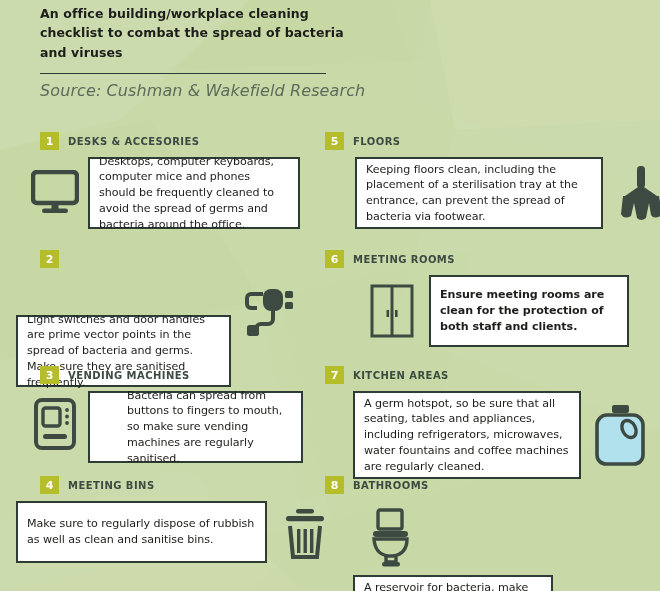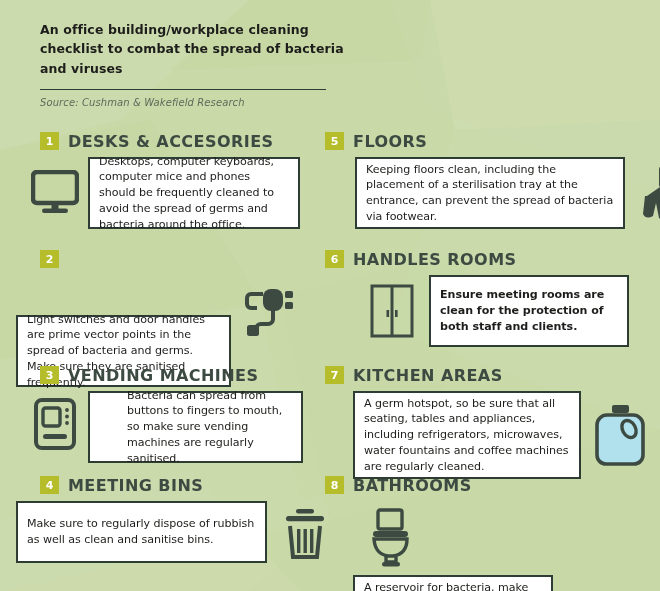--- a/index.html
+++ b/index.html
@@ -8,40 +8,40 @@
     font-family:"DejaVu Sans","Liberation Sans",sans-serif;
     background:#c9d9a8;
     position:relative;
   }
   
   #bg{position:absolute;inset:0;width:660px;height:591px;z-index:0;}
 
   #page{position:absolute;inset:0;z-index:1;}
 
   
-  .header{position:absolute;left:40px;top:20px;width:330px;}
+  .header{position:absolute;left:40px;top:4px;width:330px;}
   .title{
     font-size:12.5px;font-weight:bold;color:#1d1d1b;line-height:1.55;
     letter-spacing:.1px;
   }
   .rule{border-top:1.4px solid #2e3d33;margin:11px 0 7px 0;width:286px;}
   .source{
-    font-size:10px;font-style:italic;color:#5d6b5b;letter-spacing:.1px;
+    font-size:16px;font-style:italic;color:#5d6b5b;letter-spacing:.1px;
   }
 
   
   .item{position:absolute;}
   .item-head{display:flex;align-items:center;gap:9px;height:18px;}
   .badge{
     width:19px;height:18px;background:#b5bd2a;color:#ffffff;
     font-size:11px;font-weight:bold;display:flex;align-items:center;
     justify-content:center;line-height:1;flex:0 0 auto;
   }
   .item-title{
-    font-size:16px;font-weight:bold;color:#3c4a42;letter-spacing:.45px;
+    font-size:10px;font-weight:bold;color:#3c4a42;letter-spacing:.45px;
     white-space:nowrap;
   }
   .item-body{display:flex;align-items:flex-start;margin-top:7px;}
   .item-body.icon-right{flex-direction:row-reverse;}
   .box{
     background:#ffffff;border:2.5px solid #2e3d33;
     box-sizing:border-box;display:flex;align-items:center;
   }
   .box p{
     margin:0;padding:0 9px;font-size:11.1px;line-height:1.42;
@@ -167,30 +167,30 @@
       <div class="item-title">FLOORS</div>
     </div>
     <div class="item-body icon-right" style="margin-left:30px;">
       <div class="icon" style="width:76px;height:72px;">
         <svg width="56" height="60" viewBox="0 0 56 60">
           <rect x="24" y="3" width="8" height="22" rx="3.5" fill="#3c4a42"></rect>
           <polygon points="28,22 44,33 12,33" fill="#3c4a42"></polygon>
           <path d="M10 33 H46 L49 52 Q41 57 38 52 L36 40 L33 55 Q28 59 24 55 L21 40 L18 53 Q11 57 8 51 Z" fill="#3c4a42"></path>
         </svg>
       </div>
-      <div class="box" style="width:270px;height:72px;">
+      <div class="box" style="width:248px;height:72px;">
         <p>Keeping floors clean, including the placement of a sterilisation tray at the entrance, can prevent the spread of bacteria via footwear.</p>
       </div>
     </div>
   </div>
 
   <div class="item" style="left:325px;top:250px;">
     <div class="item-head">
       <div class="badge">6</div>
-      <div class="item-title">HANDLES ROOMS</div>
+      <div class="item-title">MEETING ROOMS</div>
     </div>
     <div class="item-body" style="margin-left:30px;font-weight:bold;">
       <div class="icon" style="width:74px;height:72px;">
         <svg width="56" height="56" viewBox="0 0 56 56">
           <rect x="8" y="3" width="40" height="50" fill="none" stroke="#3c4a42" stroke-width="3"></rect>
           <line x1="28" y1="3" x2="28" y2="53" stroke="#3c4a42" stroke-width="3"></line>
           <rect x="22.5" y="27" width="2.6" height="7" fill="#3c4a42"></rect>
           <rect x="31" y="27" width="2.6" height="7" fill="#3c4a42"></rect>
         </svg>
       </div>

